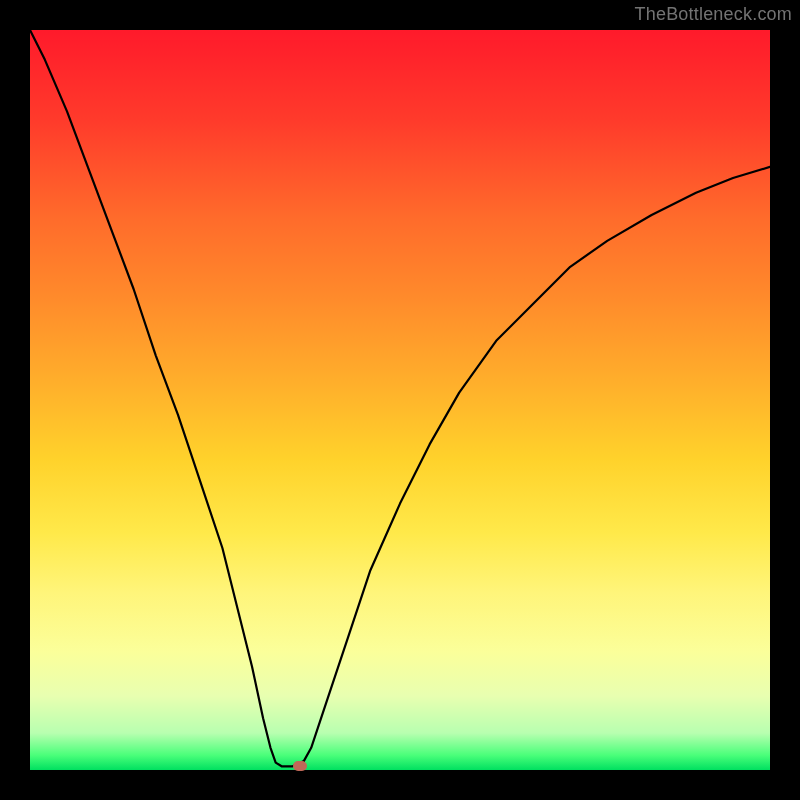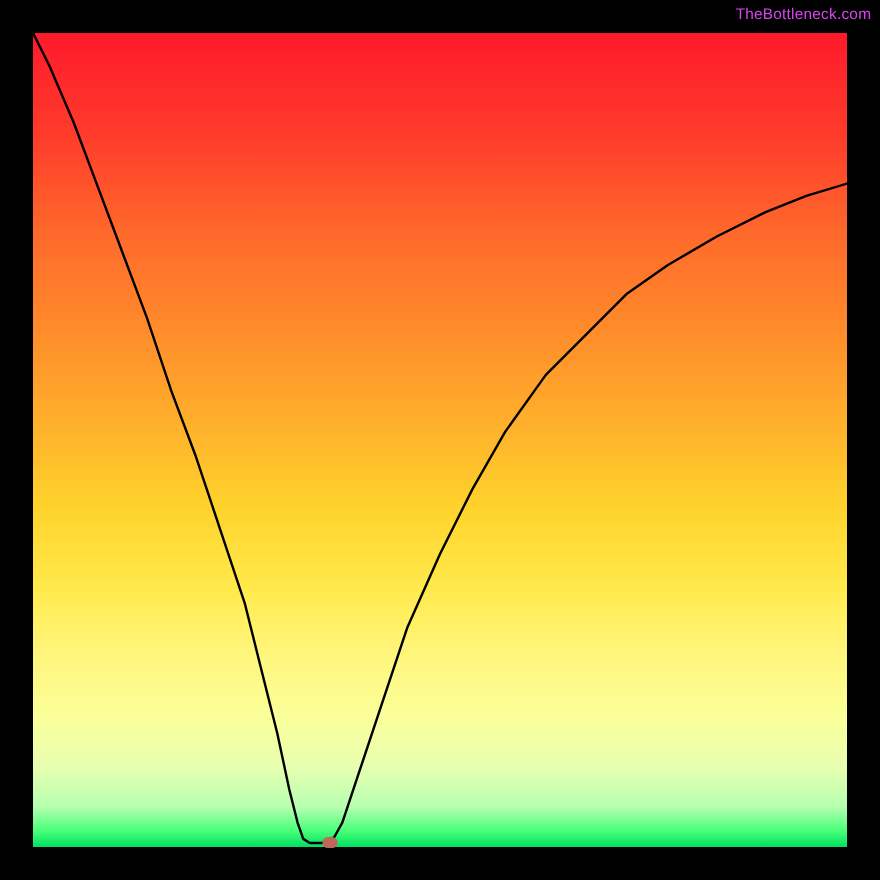--- a/index.html
+++ b/index.html
@@ -50,22 +50,22 @@
     height: 10px;
     background: #c06858;
     border-radius: 5px;
     transform: translate(-50%, -50%);
   }
   .watermark {
     position: absolute;
     top: 4px;
     right: 8px;
     font-family: Arial, Helvetica, sans-serif;
-    font-size: 14px;
-    color: #d946ef;
+    font-size: 18px;
+    color: #737373;
     letter-spacing: 0.2px;
     user-select: none;
   }
 </style>
 </head>
 <body>
 
 <div class="frame">
   <div class="plot-area">
     <svg class="curve-svg" viewBox="0 0 740 740" preserveAspectRatio="none">

